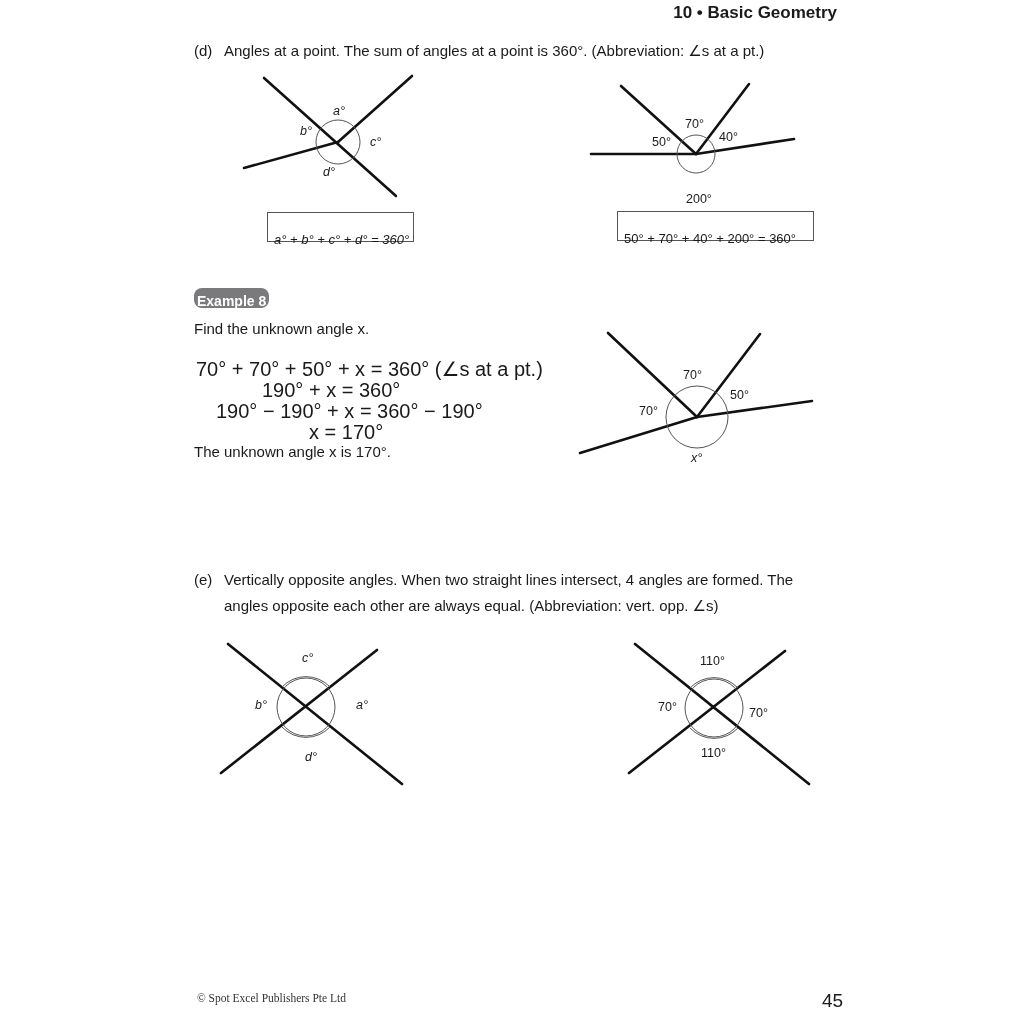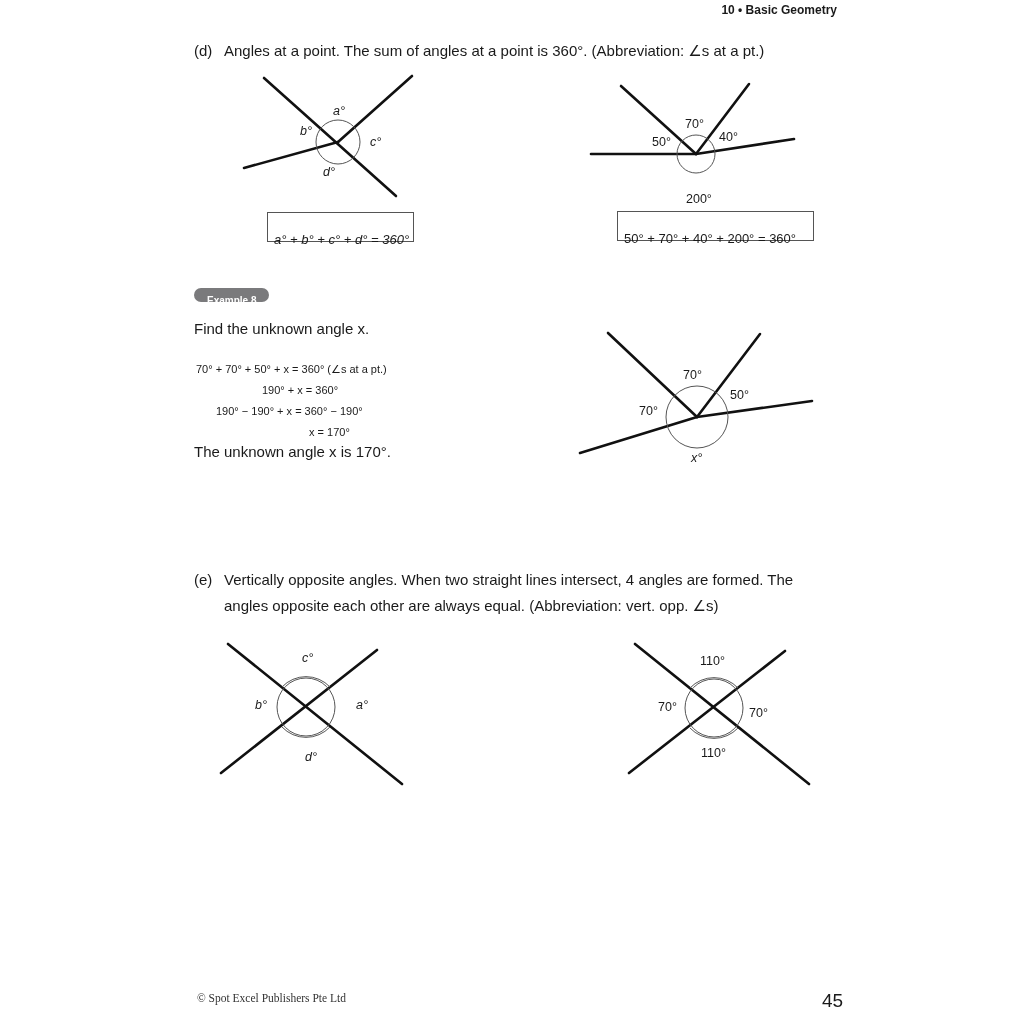--- a/index.html
+++ b/index.html
@@ -1,25 +1,25 @@
 <!DOCTYPE html>
 <html><head>
 <meta charset="utf-8">
 <style>
   html, body { margin:0; padding:0; background:#ffffff; }
   body { width:1024px; height:1024px; position:relative; overflow:hidden;
          font-family:"Liberation Sans", sans-serif; color:#1a1a1a; }
   .abs { position:absolute; }
-  .header { top:3px; right:187px; font-size:12px; font-weight:bold; }
+  .header { top:3px; right:187px; font-size:17px; font-weight:bold; }
   .para { font-size:15px; line-height:22px; }
   .label { font-size:12.5px; }
   .it { font-style:italic; }
   .formula-box { border:1px solid #555; font-size:13px; padding:12px 6px; height:30px; line-height:30px; box-sizing:border-box; white-space:nowrap; }
-  .badge { background:#7a7a7c; color:#fff; font-weight:bold; font-size:10px; border-radius:8px; padding:0 13px; height:14px; line-height:26px; }
-  .eq { font-size:11px; line-height:21px; white-space:nowrap; }
+  .badge { background:#7a7a7c; color:#fff; font-weight:bold; font-size:14px; border-radius:8px; padding:0 3px; height:20px; line-height:26px; }
+  .eq { font-size:20px; line-height:21px; white-space:nowrap; }
   .footer-left { font-family:"Liberation Serif", serif; font-size:11.5px; color:#333; }
   .footer-right { font-size:19px; }
   svg { position:absolute; left:0; top:0; }
 </style>
 </head>
 <body>
 
 <div class="abs header">10 • Basic Geometry</div>
 
 <div class="abs para" style="left:194px; top:40px;">(d)</div>

